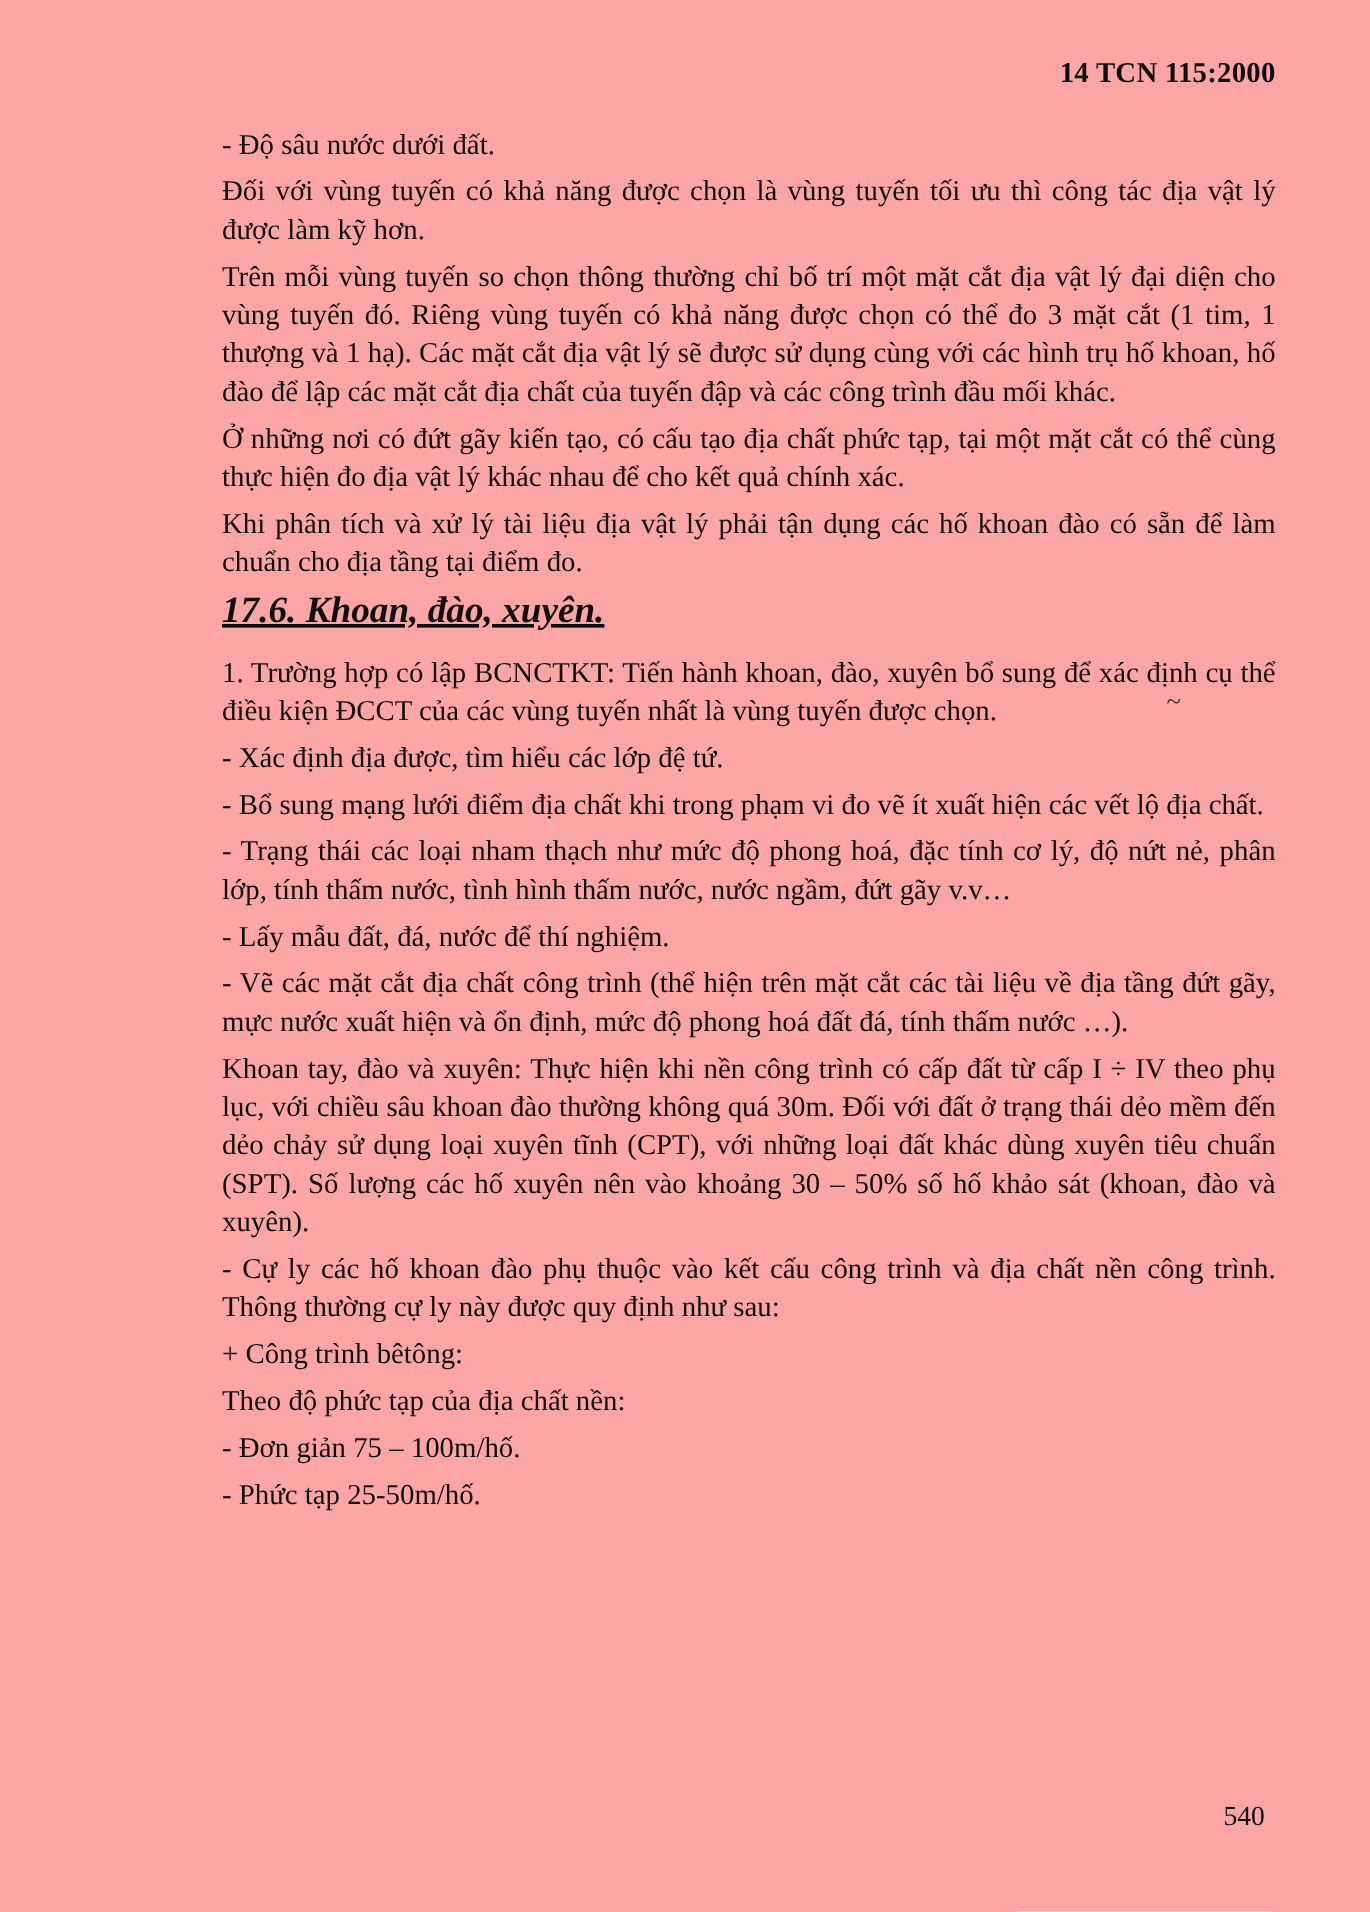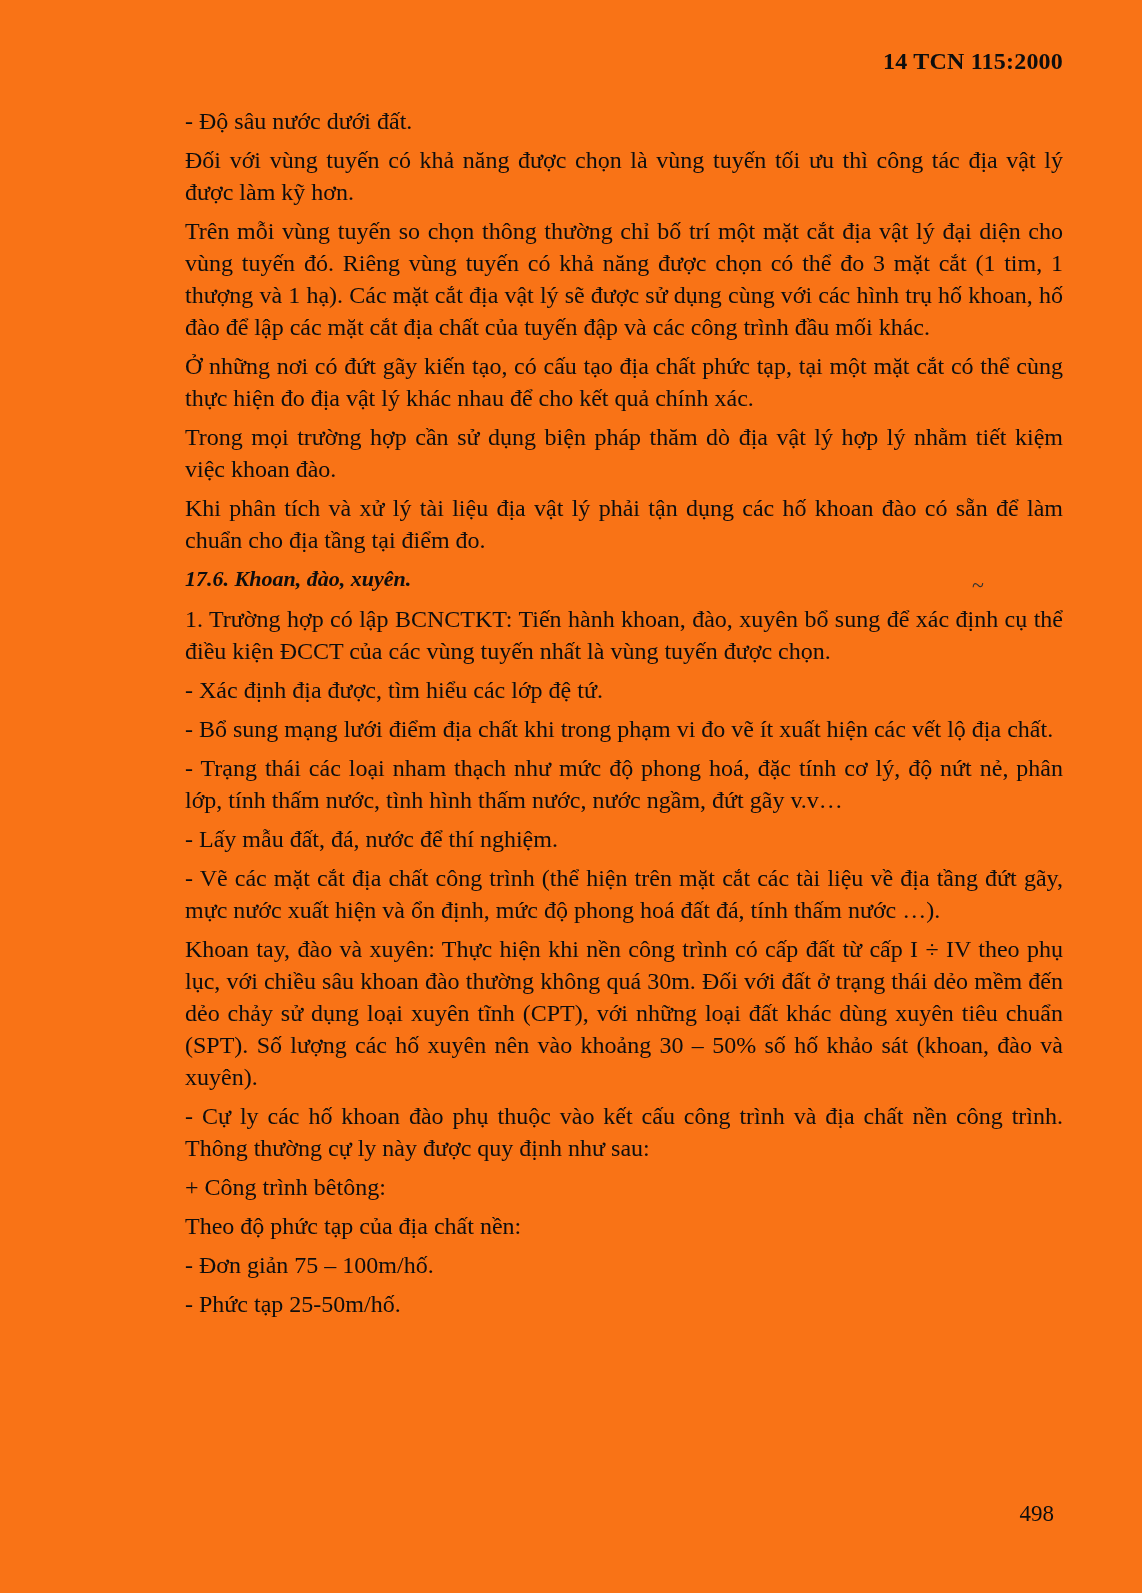--- a/index.html
+++ b/index.html
@@ -5,21 +5,21 @@
   html, body {
     margin: 0;
     padding: 0;
     background: #e8e8e6;
   }
   .page {
     position: relative;
     width: 1142px;
     height: 1593px;
     margin: 0 auto;
-    background: #f97316;
+    background: #fca5a5;
     box-sizing: border-box;
     padding: 48px 79px 0 185px;
     font-family: "Liberation Serif", "DejaVu Serif", serif;
     color: #0e0e0e;
     overflow: hidden;
   }
   .doc-header {
     text-align: right;
     font-weight: bold;
     font-size: 24px;
@@ -28,23 +28,24 @@
   }
   .doc-body p {
     font-size: 24px;
     line-height: 32px;
     text-align: justify;
     margin: 0 0 7px 0;
   }
   .doc-body p.section-heading {
     font-weight: bold;
     font-style: italic;
-    font-size: 22px;
+    font-size: 31px;
     text-align: left;
-    margin: 4px 0 8px 0;
+    margin: 4px 0 21px 0;
+    text-decoration: underline;
   }
   .scan-artifact {
     position: absolute;
     left: 972px;
     top: 572px;
     font-size: 22px;
     color: #333;
   }
   .page-number {
     position: absolute;
@@ -60,34 +61,33 @@
 
   <div class="doc-header">
     <span>14 TCN 115:2000</span>
   </div>
 
   <div class="doc-body">
     <p>- Độ sâu nước dưới đất.</p>
     <p>Đối với vùng tuyến có khả năng được  chọn là vùng tuyến tối ưu thì công tác địa vật lý được làm kỹ hơn.</p>
     <p>Trên mỗi vùng tuyến so chọn thông thường chỉ bố trí một mặt cắt địa vật lý đại diện cho vùng tuyến đó. Riêng vùng tuyến có khả năng được chọn có thể đo 3 mặt cắt (1 tim, 1 thượng và 1 hạ). Các mặt cắt địa vật lý sẽ được sử dụng cùng với các hình trụ hố khoan, hố đào để lập các mặt cắt địa chất của tuyến đập và các công trình đầu mối khác.</p>
     <p>Ở những nơi có đứt gãy kiến tạo, có cấu tạo địa chất phức tạp, tại một mặt cắt có thể cùng thực hiện đo địa vật lý khác nhau để cho kết quả chính xác.</p>
-    <p>Trong mọi trường hợp cần sử dụng biện pháp thăm dò địa vật lý hợp lý nhằm tiết kiệm việc khoan đào.</p>
     <p>Khi phân tích và xử lý tài liệu địa vật lý phải tận dụng các hố khoan đào có sẵn để làm chuẩn cho địa tầng tại điểm đo.</p>
     <p class="section-heading">17.6. Khoan, đào, xuyên.</p>
     <p>1. Trường hợp có lập BCNCTKT: Tiến hành khoan, đào, xuyên bổ sung để xác định cụ thể điều kiện ĐCCT của các vùng tuyến nhất là vùng tuyến được chọn.</p>
     <p>- Xác định địa được, tìm hiểu các lớp đệ tứ.</p>
     <p>- Bổ sung mạng lưới điểm địa chất khi trong phạm vi đo vẽ ít xuất hiện các vết lộ địa chất.</p>
     <p>- Trạng thái các loại nham thạch như mức độ phong hoá, đặc tính cơ lý, độ nứt nẻ, phân lớp, tính thấm nước, tình hình thấm nước, nước ngầm, đứt gãy v.v…</p>
     <p>- Lấy mẫu đất, đá, nước để thí nghiệm.</p>
     <p>- Vẽ các mặt cắt địa chất công trình (thể hiện trên mặt cắt các tài liệu về địa tầng đứt gãy, mực nước xuất hiện và ổn định, mức độ phong hoá đất đá, tính thấm nước …).</p>
     <p>Khoan tay, đào và xuyên: Thực hiện khi nền công trình có cấp đất từ cấp I ÷ IV theo phụ lục, với chiều sâu khoan đào thường không quá 30m. Đối với đất ở trạng thái dẻo mềm đến dẻo chảy sử dụng loại xuyên tĩnh (CPT), với những loại đất khác dùng xuyên tiêu chuẩn (SPT). Số lượng các hố xuyên nên vào khoảng 30 – 50% số hố khảo sát (khoan, đào và xuyên).</p>
     <p>- Cự ly các hố khoan đào phụ thuộc vào kết cấu công trình và địa chất nền công trình. Thông thường cự ly này được quy định như sau:</p>
     <p>+ Công trình bêtông:</p>
     <p>Theo độ phức tạp của địa chất nền:</p>
     <p>- Đơn giản 75 – 100m/hố.</p>
     <p>- Phức tạp 25-50m/hố.</p>
   </div>
 
   <span class="scan-artifact">~</span>
 
-  <div class="page-number">498</div>
+  <div class="page-number">540</div>
 
 </div>
 
 </body></html>

